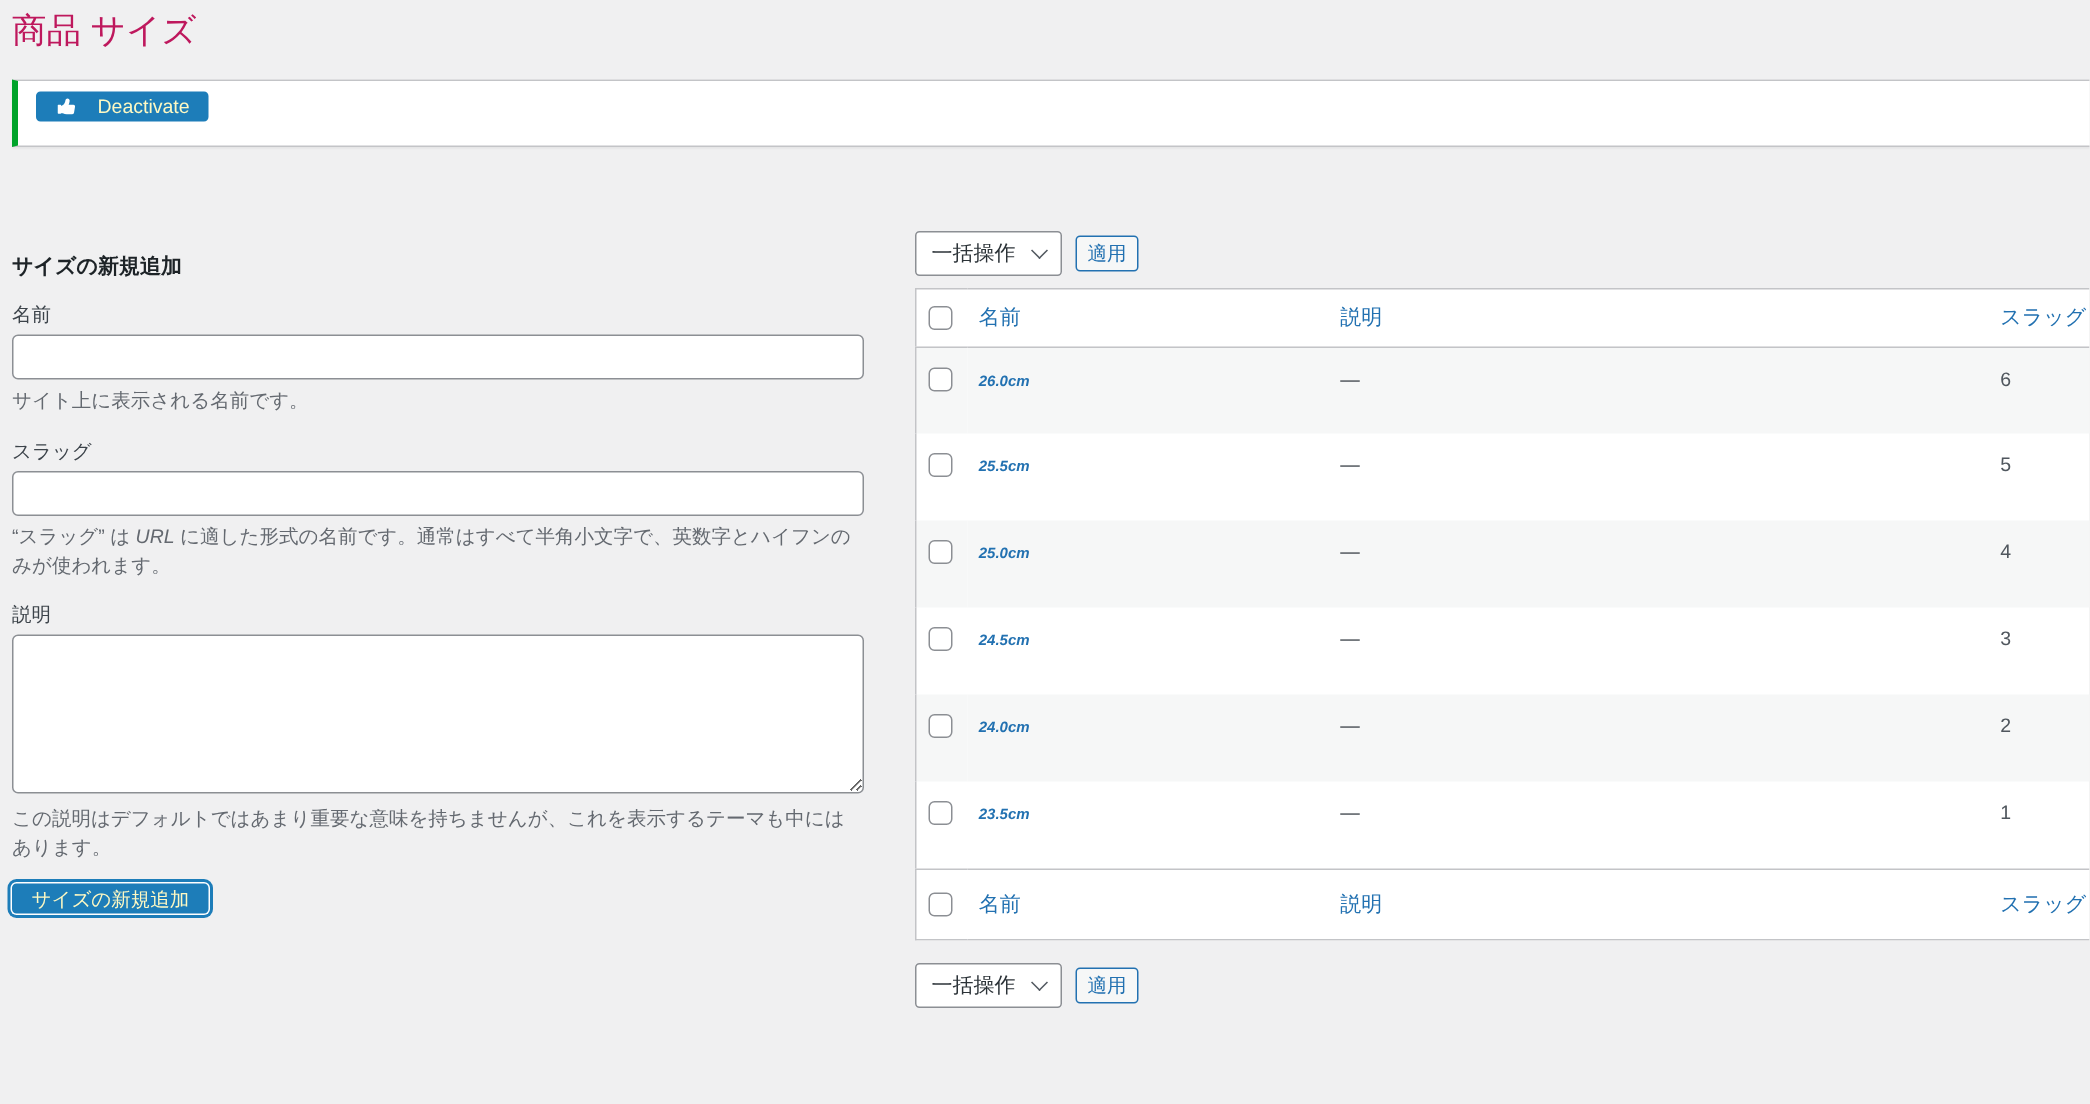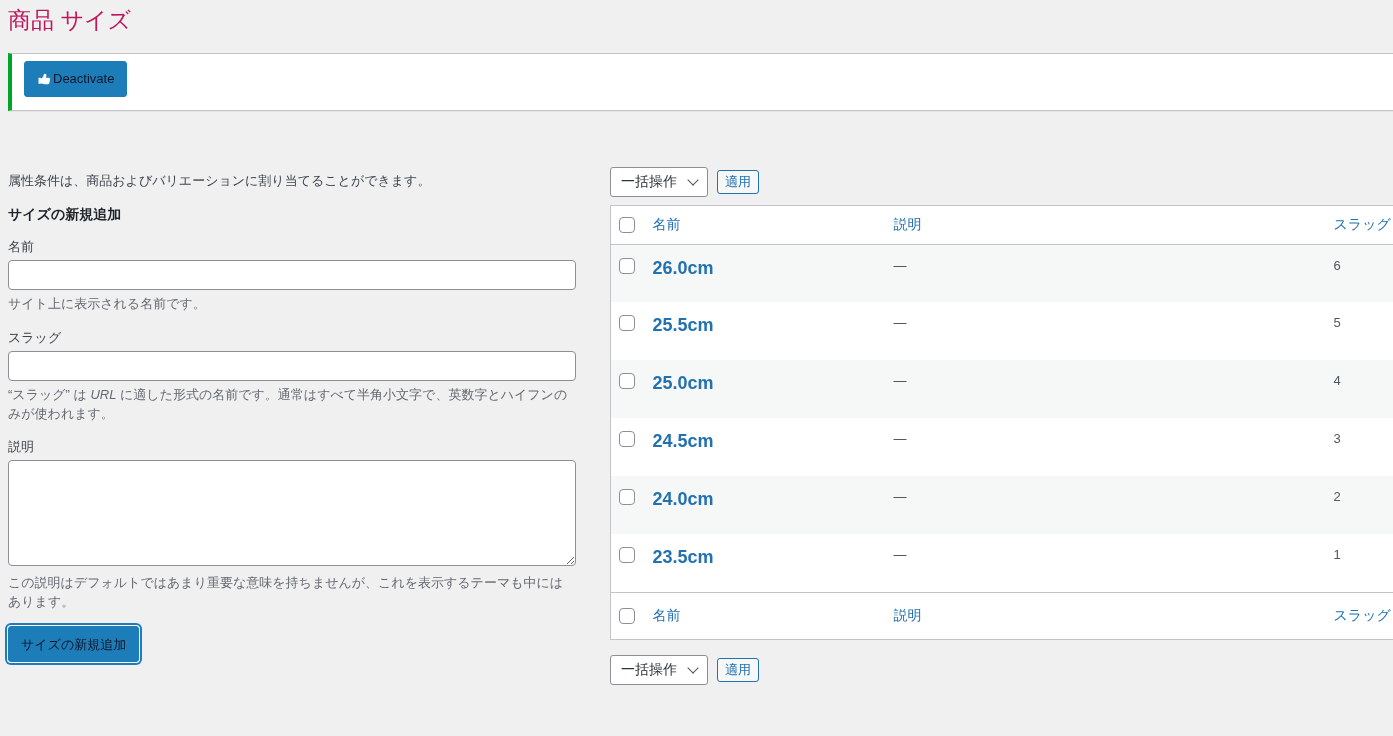--- a/index.html
+++ b/index.html
@@ -19,23 +19,23 @@
   .notice {
     background: #fff; border: 1px solid #c3c4c7; border-left: 4px solid #00a32a;
     box-shadow: 0 1px 1px rgba(0,0,0,.04);
     margin: 14px -2px 0 0; padding: 1px 12px;
   }
   .notice p { margin: 11px 0; font-size: 14px; color: #3c434a; line-height: 1.45; }
   .notice p.btn-row { margin: 6px 0 12px; }
 
   
   .button-primary {
-    display: inline-flex; align-items: center; gap: 1px;
-    background: #1d7db9; border: 1px solid #1d7db9; color: #0f172a;
-    border-radius: 3px; height: 36px; padding: 0 12px;
+    display: inline-flex; align-items: center; gap: 13px;
+    background: #1d7db9; border: 1px solid #1d7db9; color: #fef9c3;
+    border-radius: 3px; height: 20px; padding: 0 12px;
     font-size: 13px; font-family: inherit; cursor: pointer; line-height: 1;
   }
   .button-primary.is-focused { box-shadow: 0 0 0 1px #fff, 0 0 0 3px #1d7db9; outline: none; }
   .button-secondary {
     display: inline-flex; align-items: center; justify-content: center;
     background: #f6f7f7; border: 1px solid #2271b1; color: #2271b1;
     border-radius: 3px; height: 24px; padding: 0 7px;
     font-size: 13px; font-family: inherit; cursor: pointer;
   }
   .thumb-icon { width: 15px; height: 15px; flex: none; }
@@ -82,21 +82,21 @@
   }
   col.c-cb { width: 34px; } col.c-name { width: 241px; } col.c-desc { width: 440px; }
   thead th, tfoot th { text-align: left; font-weight: 400; font-size: 14px; padding: 10px 8px; }
   thead th { border-bottom: 1px solid #c3c4c7; }
   tfoot th { border-top: 1px solid #c3c4c7; padding: 14px 8px; }
   th.cb, td.cb { padding: 10px 0 10px 0; }
   a.col-link, a.term-link { color: #2271b1; text-decoration: none; }
   tbody td { height: 58px; vertical-align: top; padding: 13px 8px; font-size: 13px; }
   tbody td.cb { padding: 13px 0; }
   tbody tr.alternate { background: #f6f7f7; }
-  a.term-link { font-weight: 600; font-size: 18px; }
+  a.term-link { font-weight: 600; font-size: 10px; font-style: italic; }
   td.desc { color: #3c434a; }
   td.slug { color: #50575e; }
   input[type="checkbox"] {
     appearance: none; -webkit-appearance: none;
     width: 16px; height: 16px; margin: 0 0 0 8px;
     border: 1px solid #8c8f94; border-radius: 4px; background: #fff; cursor: pointer; vertical-align: top;
   }
 </style>
 </head>
 <body>
@@ -112,21 +112,20 @@
           <path fill="#ffffff" d="M4.5 9h-2C2.2 9 2 9.2 2 9.5v7c0 .3.2.5.5.5h2c.3 0 .5-.2.5-.5v-7C5 9.2 4.8 9 4.5 9zM6.5 16.6c1 .6 2.3.9 3.5.9h4.9c.8 0 1.5-.6 1.6-1.4l.9-5.4c.1-.9-.6-1.7-1.5-1.7h-4.2c.5-1.1.8-2.3.9-3.4.1-1.1-.8-2.1-1.9-2.1-1 0-1.8.8-1.9 1.8-.2 1.9-1.2 3.7-3 4.5l-.8.4v6.4z"></path>
         </svg>
         <span>Deactivate</span>
       </button>
     </p>
   </div>
 
   <div class="columns">
 
     <div class="col-left">
-      <p class="intro">属性条件は、商品およびバリエーションに割り当てることができます。</p>
       <h2 class="form-title">サイズの新規追加</h2>
 
       <div class="form-field">
         <label>名前</label>
         <input type="text" class="text-input" value="" style="">
         <p class="description">サイト上に表示される名前です。</p>
       </div>
 
       <div class="form-field">
         <label>スラッグ</label>

